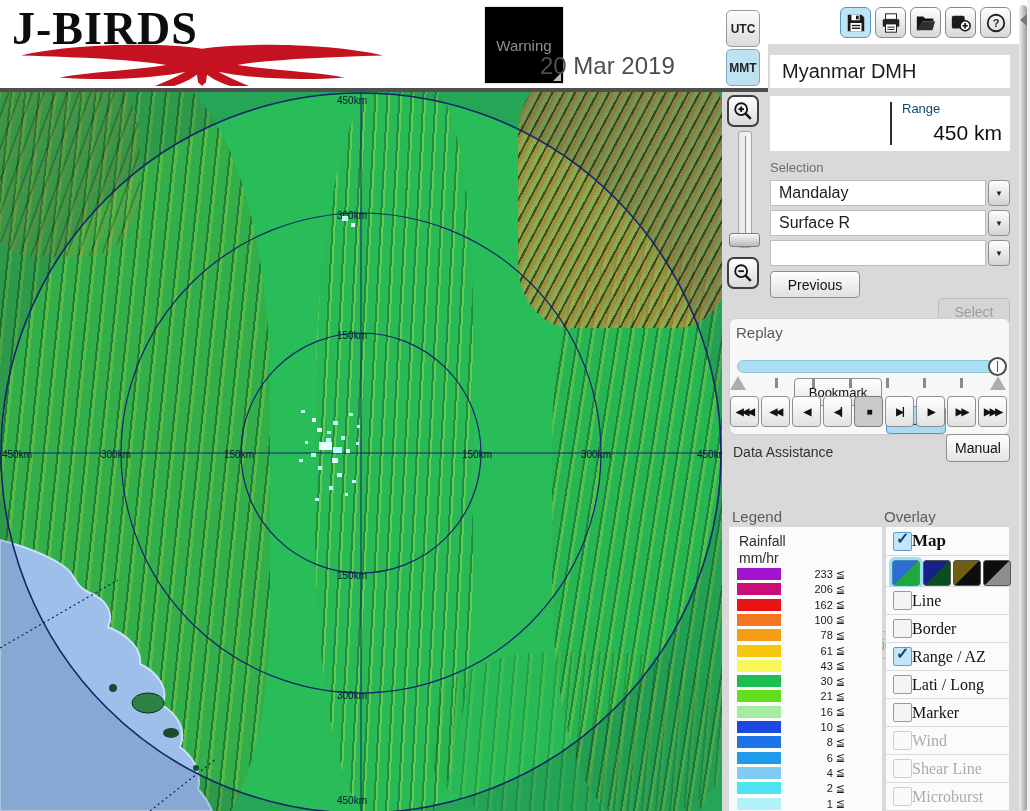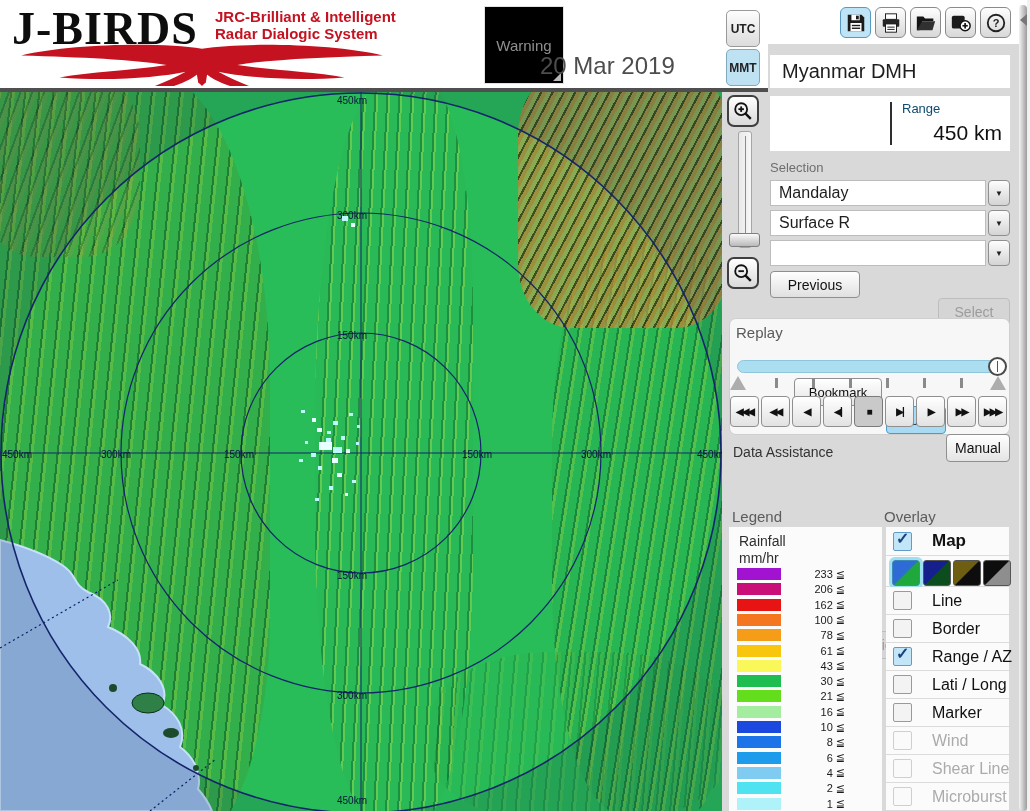--- a/index.html
+++ b/index.html
@@ -118,40 +118,36 @@
             gap:3px;font-size:11px;color:#1A1A1A;align-items:center;}
 
   .overlay-card{left:886px;top:527px;width:123px;height:284px;background:#FBFBFB;}
   .orow{position:absolute;left:0;width:123px;height:28px;background:#FBFBFB;border-bottom:1px solid #DCDCDC;
         display:flex;align-items:center;padding-left:7px;box-sizing:border-box;}
   .cb{width:17px;height:17px;border:1px solid #9A9A9A;border-radius:2px;background:#F3F3F3;position:relative;flex:0 0 auto;}
   .cb.checked{background:#C2E6F8;border-color:#5E9DCB;}
   .cb .mk{position:absolute;left:2px;top:-4px;font-size:16px;font-weight:bold;color:#17427F;display:none;}
   .cb.checked .mk{display:block;}
   .cb.disabled{background:#FAFAFA;border-color:#CFCFCF;}
-  .olbl{margin-left:20px;font-size:16px;color:#111;white-space:nowrap;}
+  .olbl{margin-left:0;font-size:16px;color:#111;white-space:nowrap;font-family:Liberation Serif, serif;}
   .orow.bold .olbl{font-weight:bold;font-size:17px;}
   .orow.disabled .olbl{color:#ABABAB;}
   .mapsw{position:absolute;top:4px;width:26px;height:24px;border:1px solid #555;border-radius:3px;}
   .mapsw.sel{box-shadow:0 0 0 3px #9EDFF2;border-color:#3E89B5;}
 </style>
 </head>
 <body>
 
 <div class="app">
 
   <div class="abs hdr-top"></div>
   <div class="abs hdr-left"></div>
   <div class="abs hdr-line"></div>
 
   <div class="abs logo-title">J-BIRDS</div>
-  <div class="abs logo-tag">
-    <div>JRC-Brilliant &amp; Intelligent</div>
-    <div>Radar  Dialogic  System</div>
-  </div>
   <svg class="abs eagle" viewBox="0 0 390 46">
     <path fill="#C41220" d="M195,7 C150,0 58,2 6,14 C70,16 122,18 158,24 C120,30 78,31 46,37
       C100,41 150,37 178,31 C158,42 140,48 126,54 C160,50 182,42 192,32 L195,30 L198,32
       C208,42 230,50 264,54 C250,48 232,42 212,31 C240,37 290,41 344,37 C312,31 270,30 232,24
       C268,18 320,16 384,14 C332,2 240,0 195,7 Z"></path>
     <path fill="#C41220" d="M188,24 L195,10 L202,24 L199,42 L195,46 L191,42 Z"></path>
   </svg>
 
   <div class="abs warn-btn">Warning</div>
   <div class="abs clock-date">20 Mar 2019</div>

